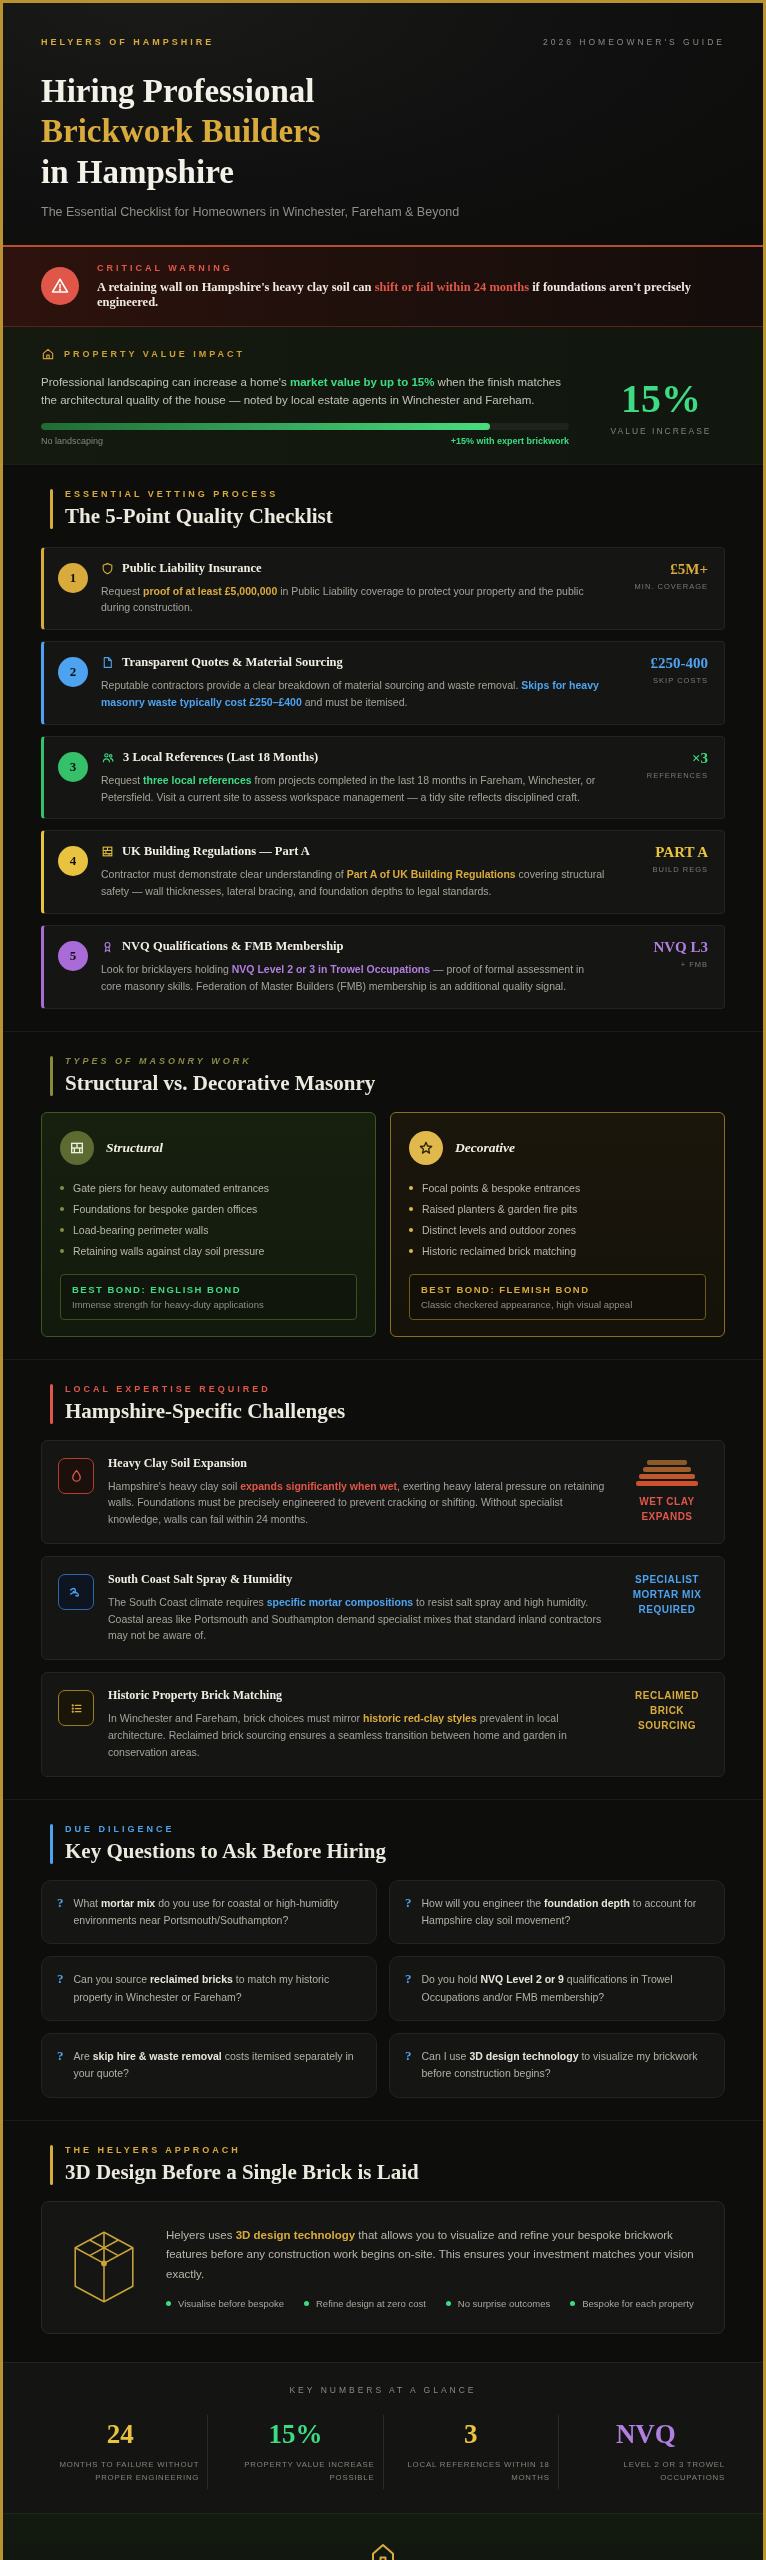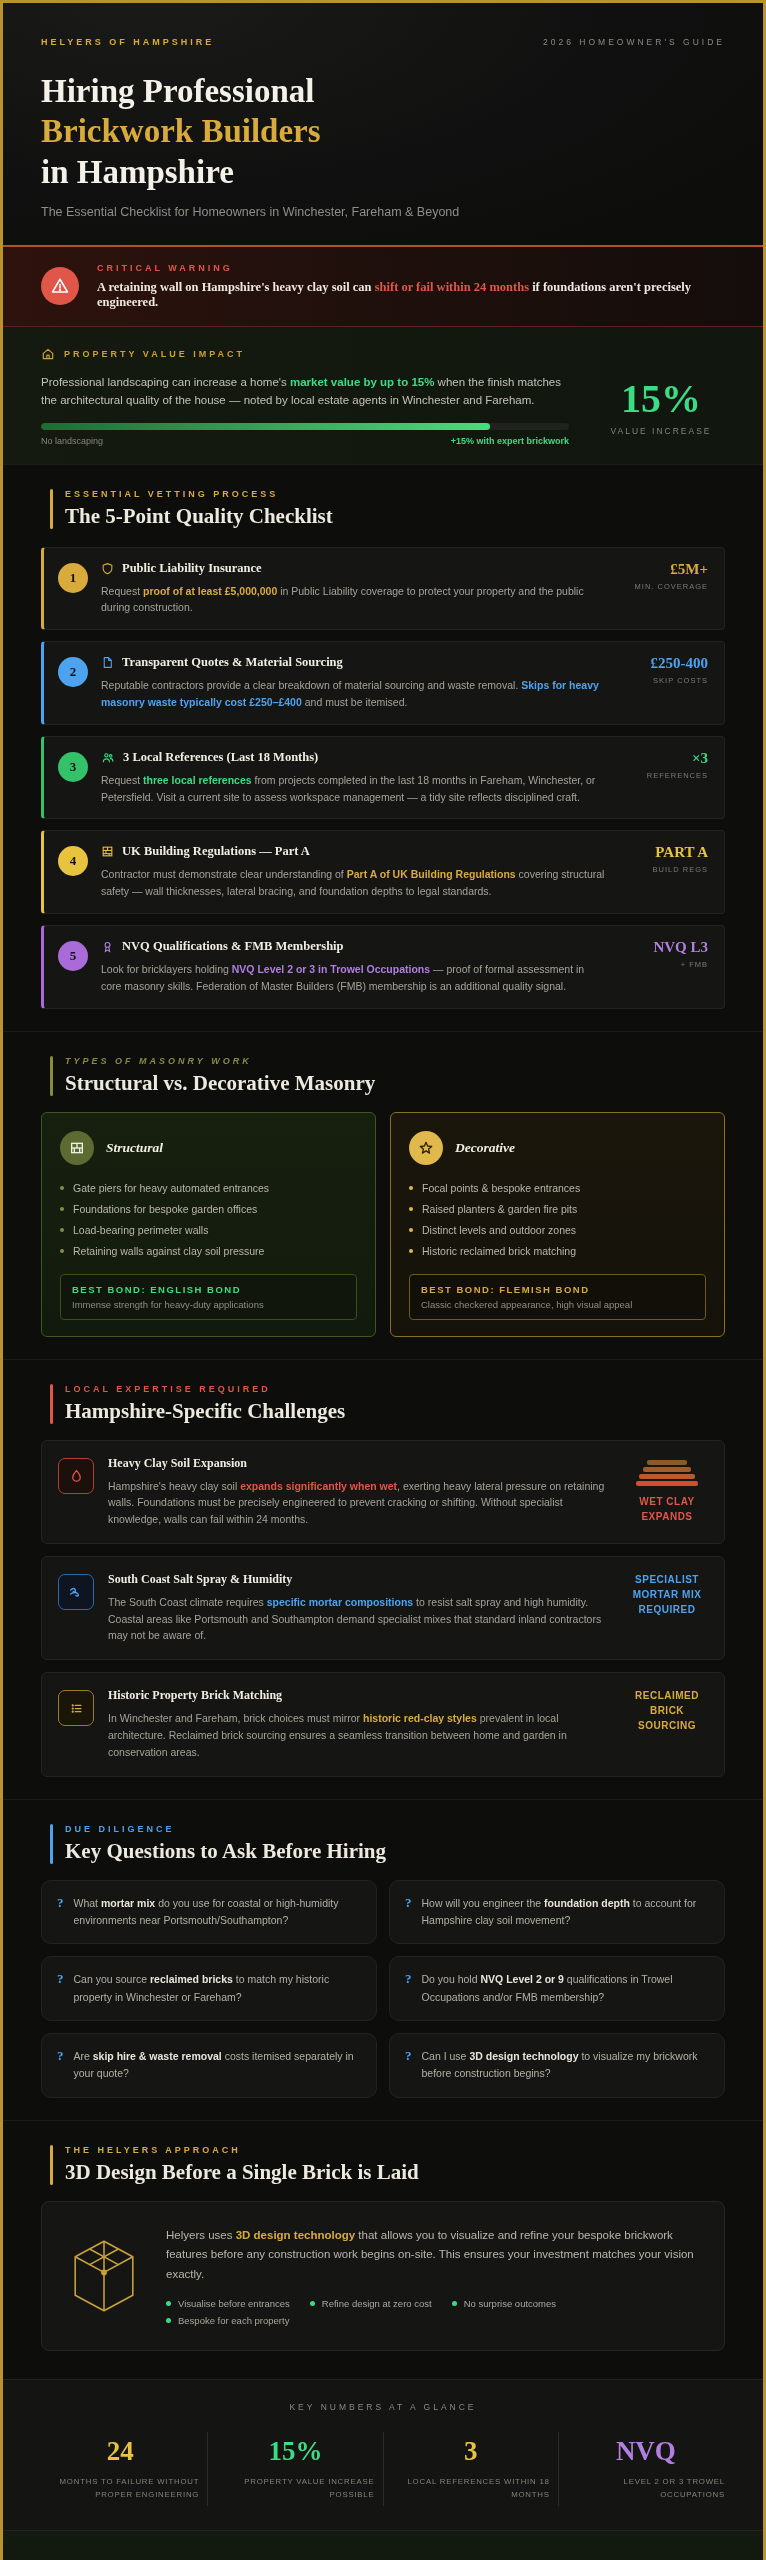--- a/index.html
+++ b/index.html
@@ -536,21 +536,21 @@
             <path d="M18 10.5 L42 23.5"></path>
             <path d="M42 10.5 L18 23.5"></path>
           <circle cx="30" cy="30" r="1.8" fill="#c9a23c"></circle>
         </svg>
       </span>
       <div class="app-main">
         <p class="app-body"><span>Helyers uses </span><span class="hl-gold">3D design technology</span><span> that allows you to visualize and refine your bespoke brickwork features before any construction work begins on-site. This ensures your investment matches your vision exactly.</span></p>
         <div class="app-feats">
           <span class="app-feat">
               <span class="feat-dot"></span>
-              <span>Visualise before entrances</span>
+              <span>Visualise before bespoke</span>
             </span>
           <span class="app-feat">
               <span class="feat-dot"></span>
               <span>Refine design at zero cost</span>
             </span>
           <span class="app-feat">
               <span class="feat-dot"></span>
               <span>No surprise outcomes</span>
             </span>
           <span class="app-feat">

